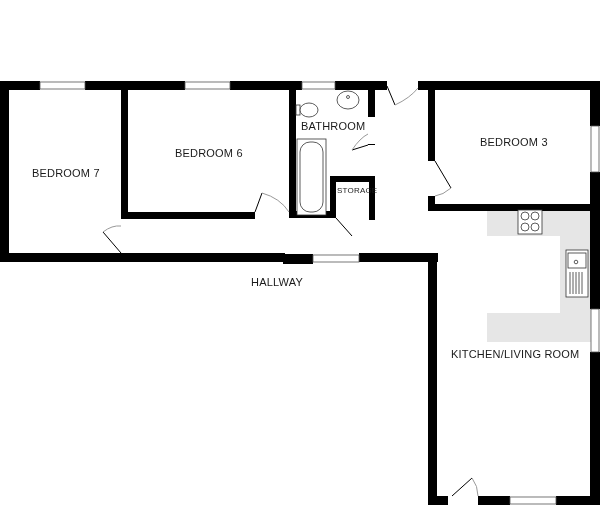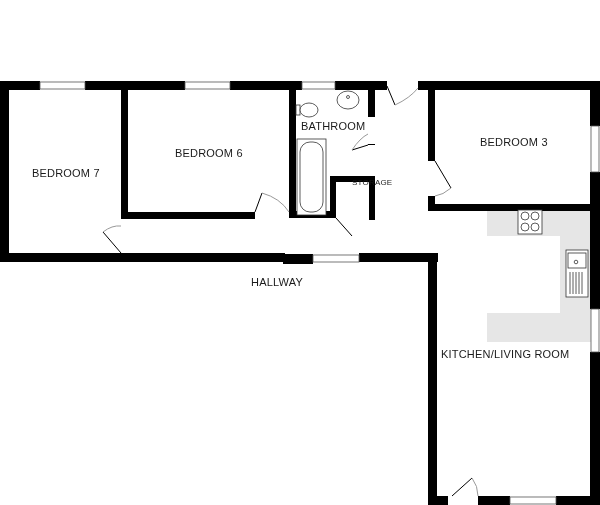--- a/index.html
+++ b/index.html
@@ -117,16 +117,16 @@
       <line x1="573" y1="272" x2="573" y2="294"></line>
     <line x1="576" y1="272" x2="576" y2="294"></line>
       <line x1="579" y1="272" x2="579" y2="294"></line>
     <line x1="582" y1="272" x2="582" y2="294"></line>
   </g>
 </svg>
 
 <div class="label" style="left:32px;top:167px;">BEDROOM 7</div>
 <div class="label" style="left:175px;top:147px;">BEDROOM 6</div>
 <div class="label" style="left:301px;top:120px;">BATHROOM</div>
-<div class="label small" style="left:337px;top:178px;margin-left:15px;">STORAGE</div>
+<div class="label small" style="left:337px;top:186px;">STORAGE</div>
 <div class="label" style="left:480px;top:136px;">BEDROOM 3</div>
 <div class="label" style="left:251px;top:232px;margin-top:44px;">HALLWAY</div>
-<div class="label" style="left:441px;top:348px;">KITCHEN/LIVING ROOM</div>
+<div class="label" style="left:451px;top:348px;">KITCHEN/LIVING ROOM</div>
 
 </body></html>

